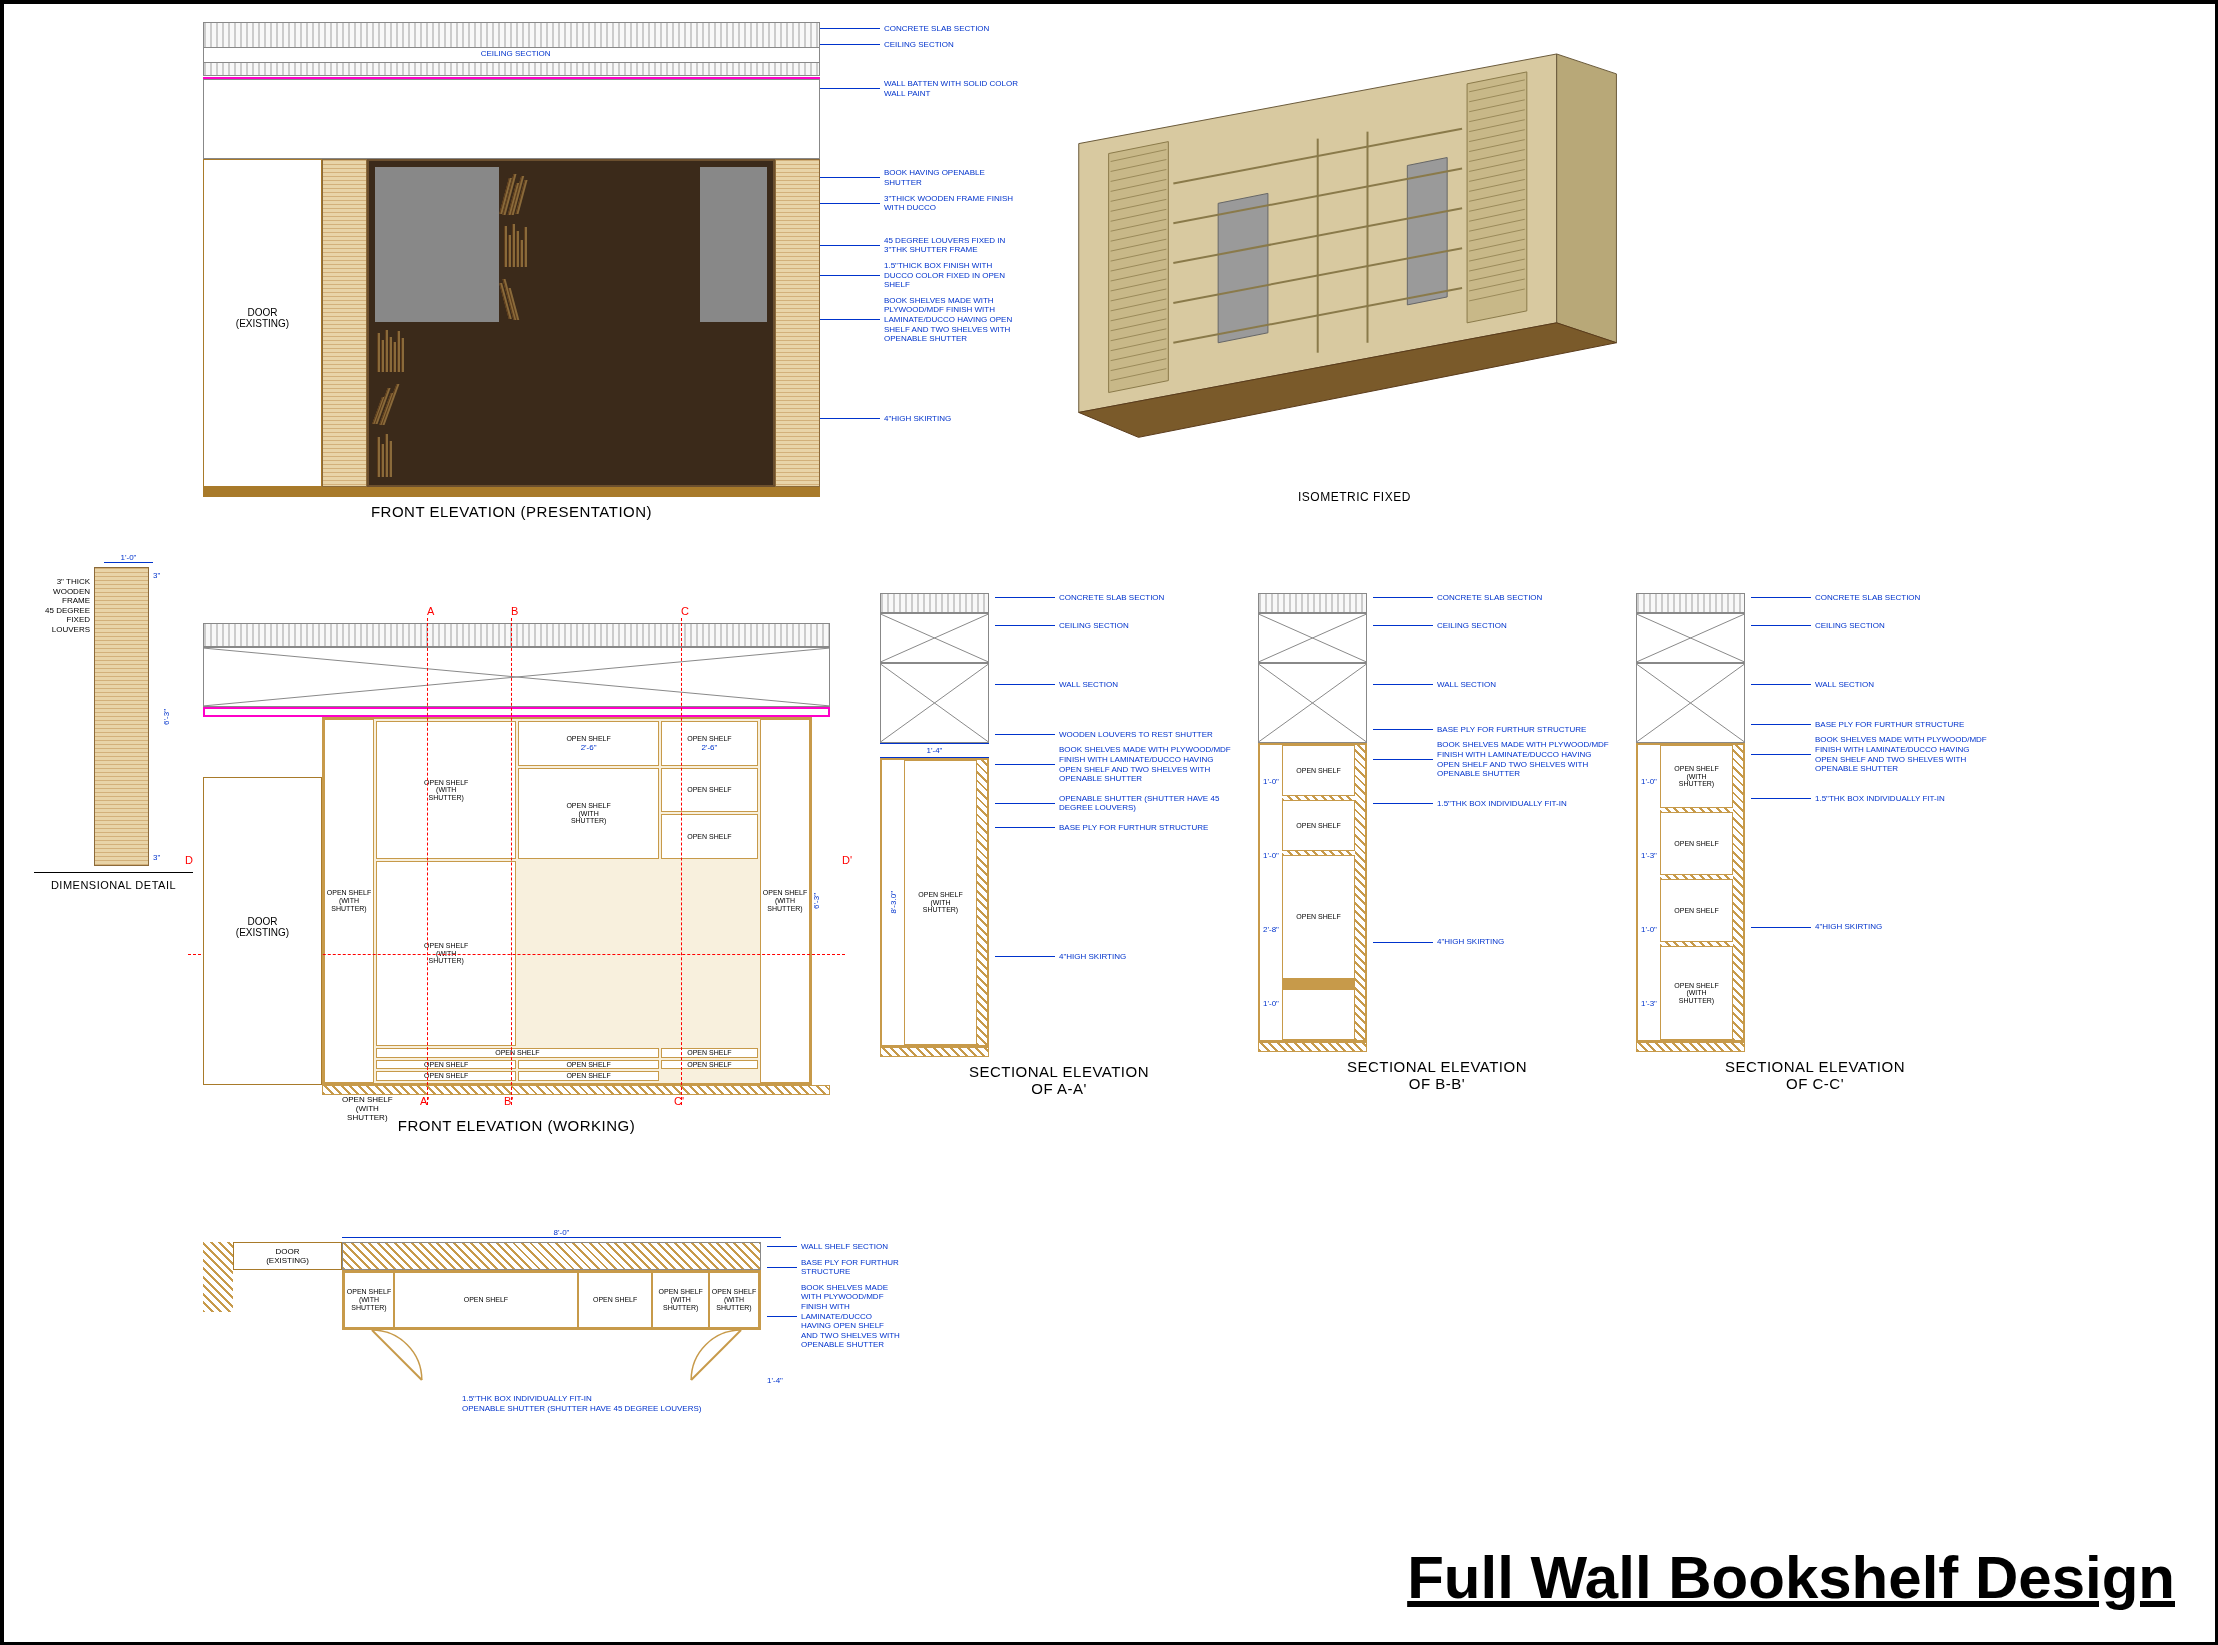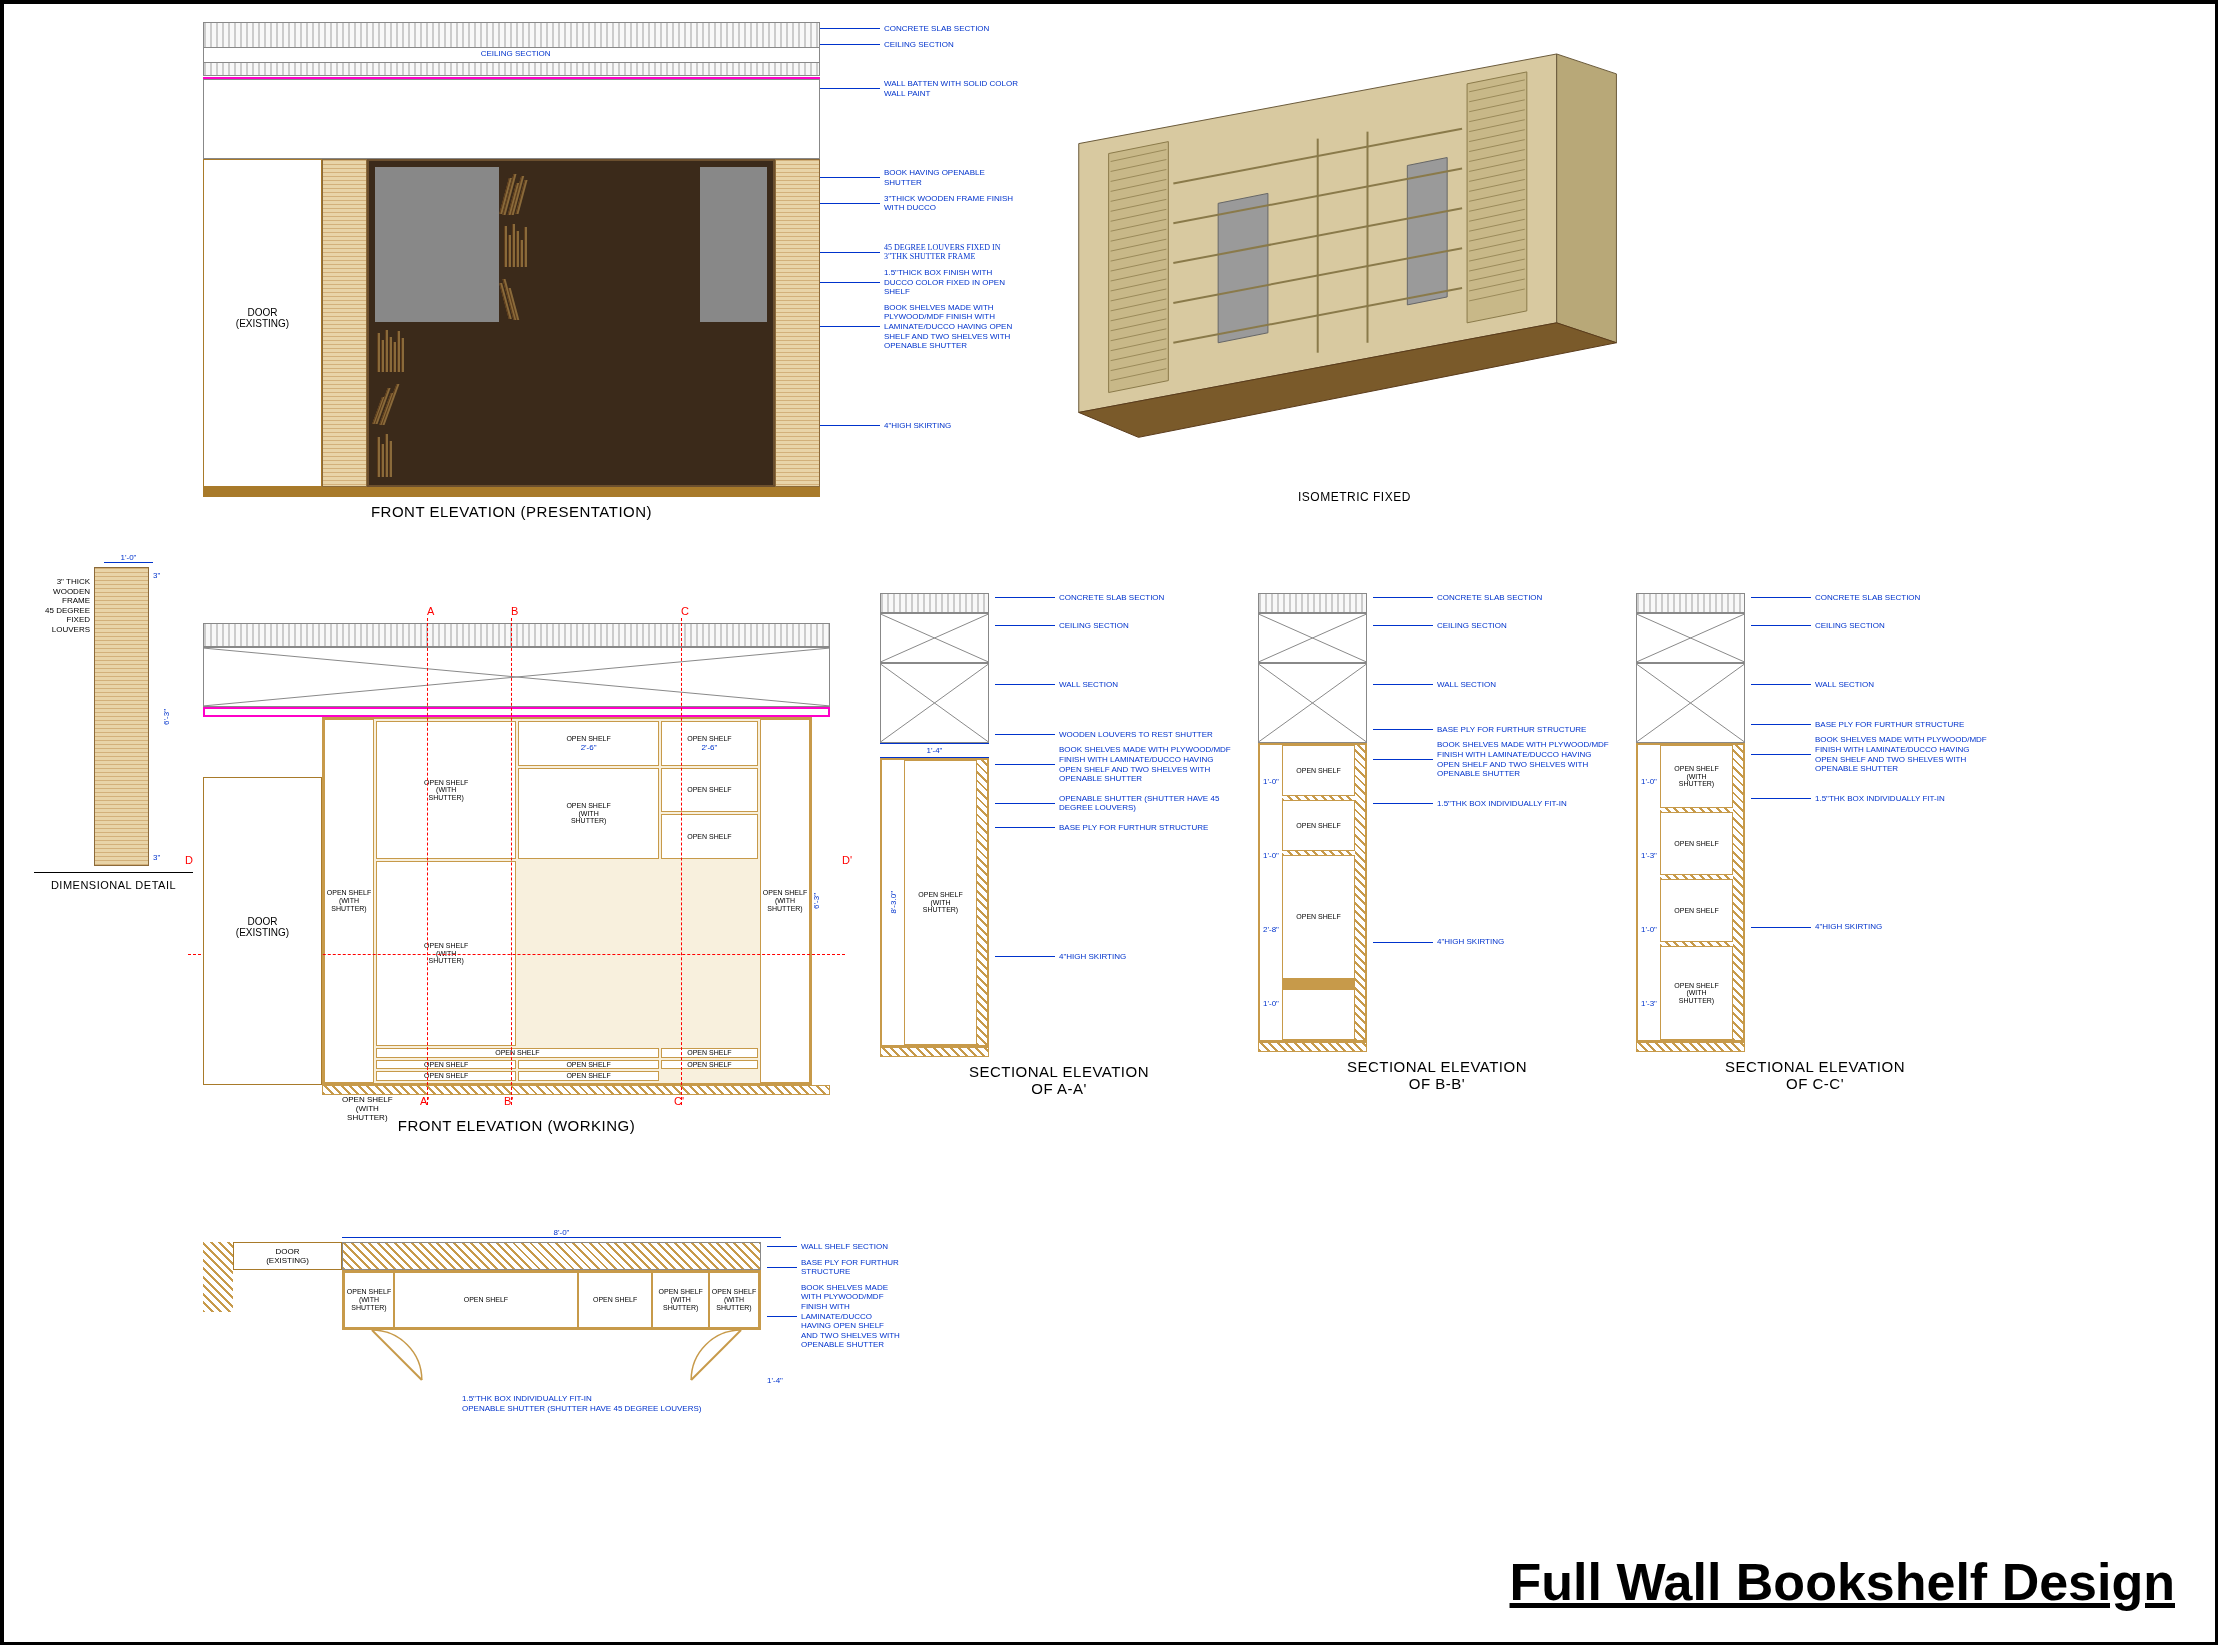--- a/index.html
+++ b/index.html
@@ -1,18 +1,18 @@
 <!DOCTYPE html>
 <html><head>
 <meta charset="utf-8">
 <style>
   * { box-sizing: border-box; margin: 0; padding: 0; }
   body { background: #fff; font-family: Arial, sans-serif; }
   .sheet { width: 2219px; height: 1646px; border: 4px solid #000; margin: 0 auto; position: relative; background: #fff; }
-  .title-main { position: absolute; right: 40px; bottom: 30px; font-size: 52px; font-weight: bold; text-decoration: underline; }
+  .title-main { position: absolute; right: 40px; bottom: 30px; font-size: 60px; font-weight: bold; text-decoration: underline; }
   .view-title { text-align: center; font-size: 15px; font-weight: normal; letter-spacing: 0.5px; padding-top: 6px; }
   .note { font-size: 8px; color: #0033cc; line-height: 1.2; }
   .note-line { display: flex; align-items: center; margin-bottom: 6px; }
   .note-tick { width: 60px; height: 0; border-top: 1px solid #0033cc; margin-right: 4px; flex: none; }
   .dim-txt { font-size: 8px; color: #0033cc; }
   .shelf-label { font-size: 7px; text-align: center; color: #000; line-height: 1.1; }
 
   
   #front-pres { position: absolute; left: 199px; top: 18px; width: 617px; }
   #front-pres-notes { position: absolute; left: 816px; top: 20px; width: 199px; }
@@ -130,21 +130,21 @@
         <span class="note">WALL BATTEN WITH SOLID COLOR WALL PAINT</span>
       </div>
     <div class="note-line" style="margin-top:70px;">
         <div class="note-tick"></div>
         <span class="note">BOOK HAVING OPENABLE SHUTTER</span>
       </div>
     <div class="note-line">
         <div class="note-tick"></div>
         <span class="note">3"THICK WOODEN FRAME FINISH WITH DUCCO</span>
       </div>
-    <div class="note-line" style="margin-top:30px;font-family:Liberation Serif, serif;">
+    <div class="note-line" style="margin-top:23px;">
         <div class="note-tick"></div>
         <span class="note">45 DEGREE LOUVERS FIXED IN 3"THK SHUTTER FRAME</span>
       </div>
     <div class="note-line">
         <div class="note-tick"></div>
         <span class="note">1.5"THICK BOX FINISH WITH DUCCO COLOR FIXED IN OPEN SHELF</span>
       </div>
     <div class="note-line">
         <div class="note-tick"></div>
         <span class="note">BOOK SHELVES MADE WITH PLYWOOD/MDF FINISH WITH LAMINATE/DUCCO HAVING OPEN SHELF AND TWO SHELVES WITH OPENABLE SHUTTER</span>

